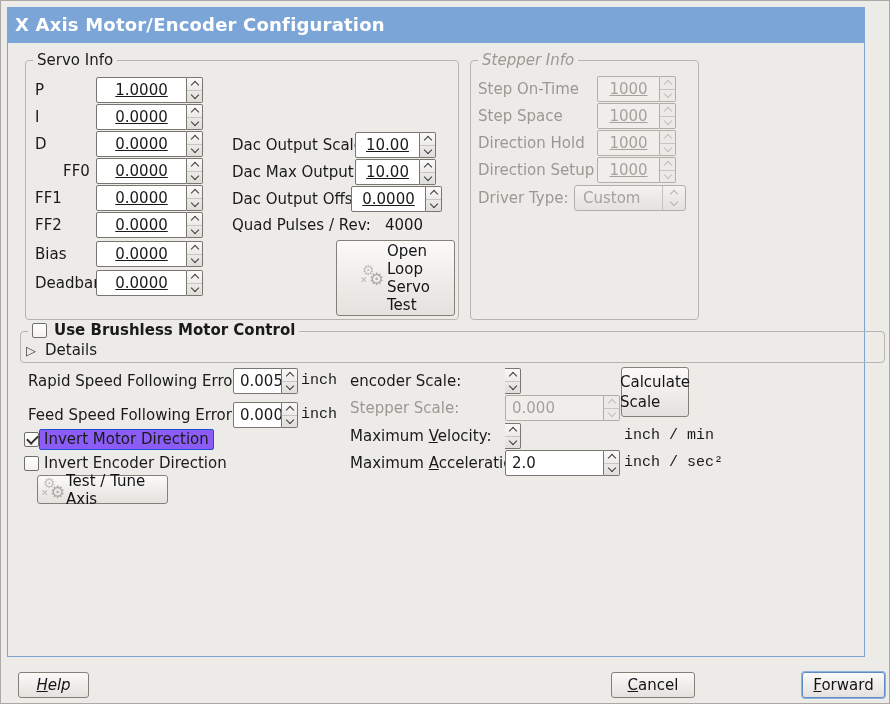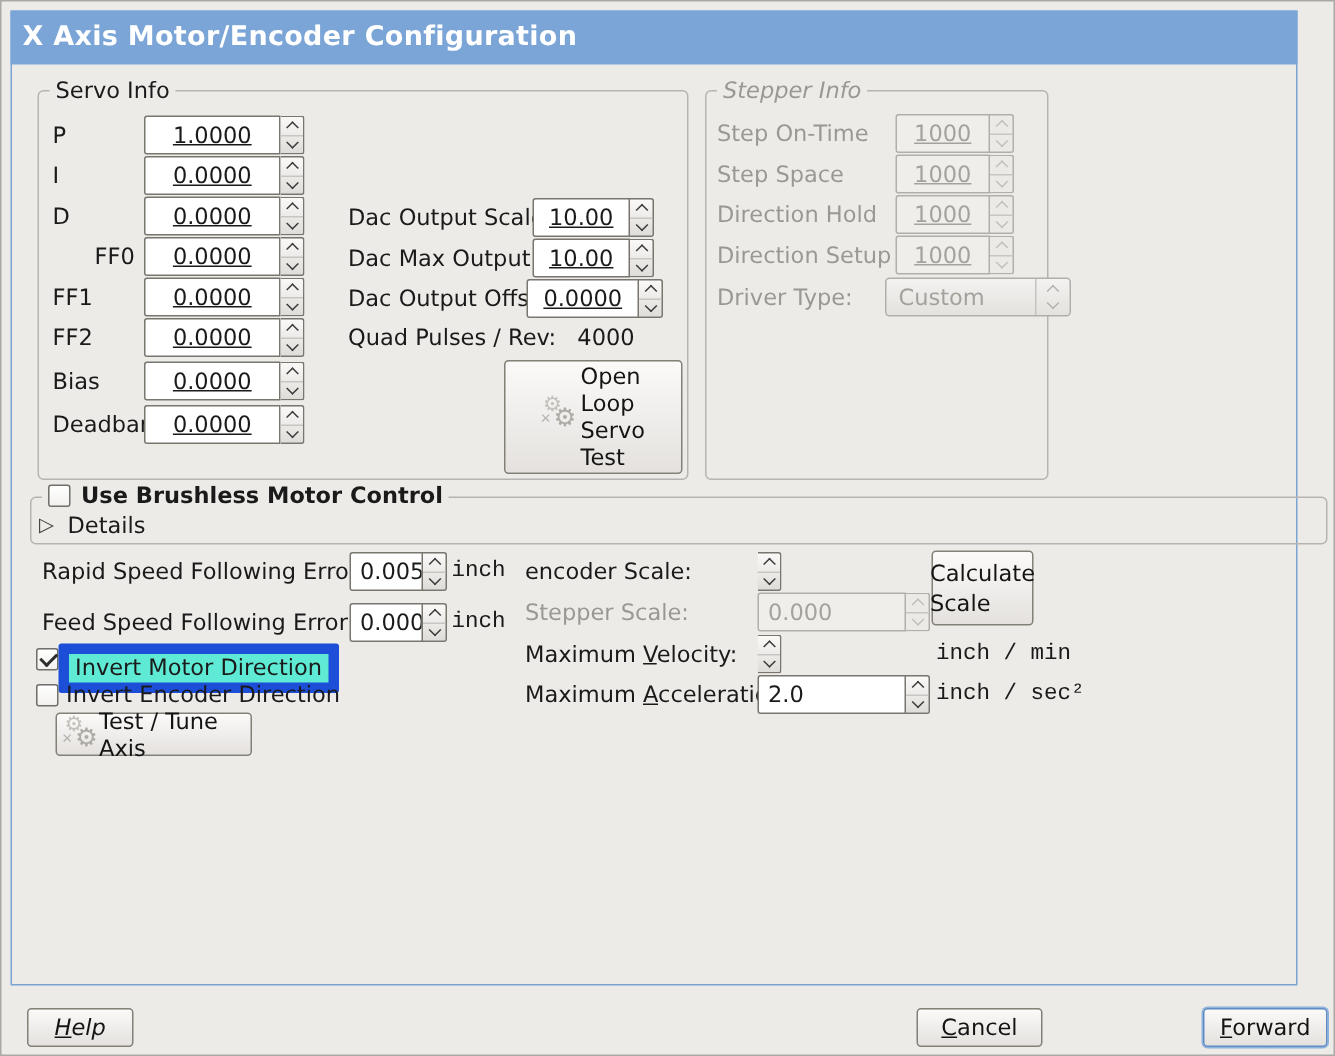--- a/index.html
+++ b/index.html
@@ -54,21 +54,21 @@
   .btn .prelines{white-space:pre-line;}
   .btn.focus{border-color:#5E8BC4;box-shadow:0 0 0 1px #8FB2DC;}
 
   
   .cb{position:absolute;width:15px;height:15px;background:linear-gradient(#FFFFFF,#F2F1EF);
       border:1px solid #716F6A;border-radius:2px;box-sizing:border-box;}
   .cb .mark{display:none;position:absolute;left:2px;top:2px;width:9px;height:5px;
       border-left:2px solid #2E2E2E;border-bottom:2px solid #2E2E2E;transform:rotate(-45deg);}
   .cb.checked .mark{display:block;}
 
-  .hl-label{position:absolute;background:#5eead4;border:7px solid #1d4ed8;border-radius:2px;
+  .hl-label{position:absolute;background:#8b5cf6;border:1px solid #1d4ed8;border-radius:2px;
             padding:1px 4px;white-space:nowrap;line-height:17px;}
 
   .expander-arrow{font-size:13px;color:#3C3C3C;}
   .mn{text-decoration:underline;}
 
   
   .gears{position:relative;width:26px;height:26px;flex:0 0 auto;}
   .gears .g1{position:absolute;left:1px;top:-3px;font-size:14px;color:#C3C0BB;}
   .gears .g2{position:absolute;left:8px;top:4px;font-size:17px;color:#AEABA6;}
   .gears .g3{position:absolute;left:-1px;top:10px;font-size:9px;color:#B8B5B0;}
@@ -284,21 +284,21 @@
   <span class="sbtns">
       <span class="cell">
         <i class="chu"></i>
       </span>
       <span class="cell">
         <i class="chd"></i>
       </span>
     </span>
 </span>
 
-<span class="combo" style="left:574px;top:185px;width:124px;margin-left:16px;">
+<span class="combo" style="left:574px;top:185px;width:112px;">
   <span class="ctext">Custom</span>
   <span class="cbtn">
       <i class="chu"></i>
       <i class="chd"></i>
     </span>
 </span>
 
 <div class="frame" style="left:20px;top:331px;width:846px;height:30px;padding-left:17px;">
   <span class="legend" style="left:7px;top:-11px;display:flex;align-items:center;gap:7px;">
     <span class="cb" style="position:relative;"></span>

